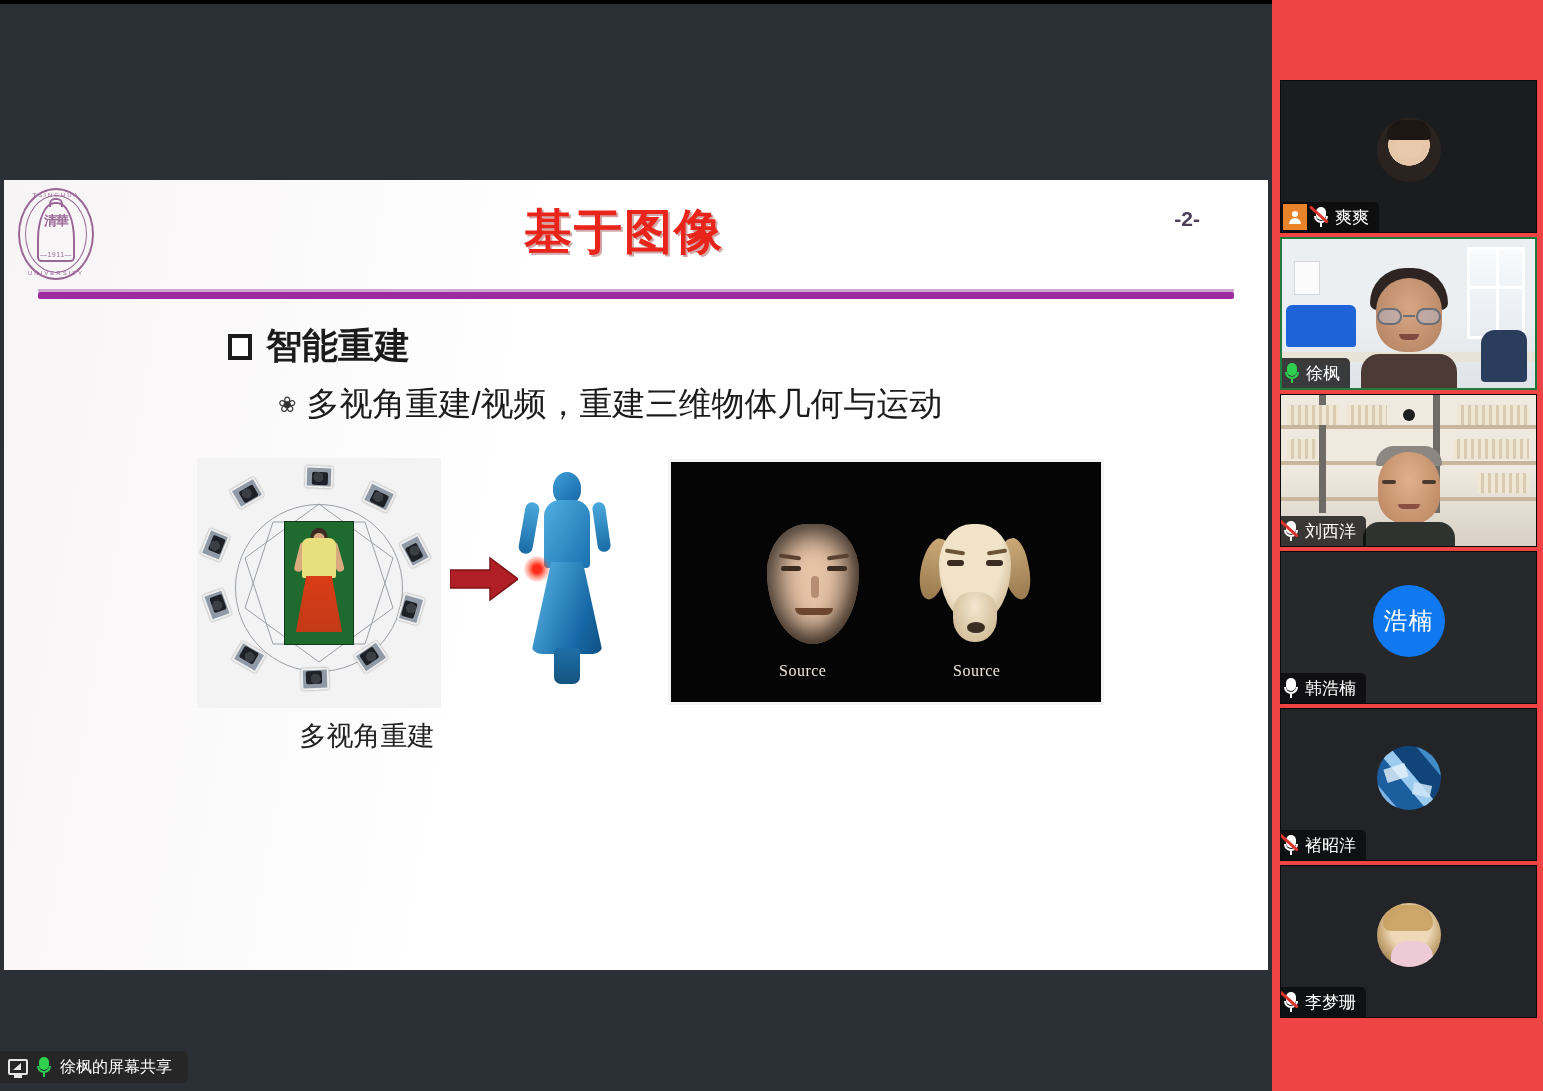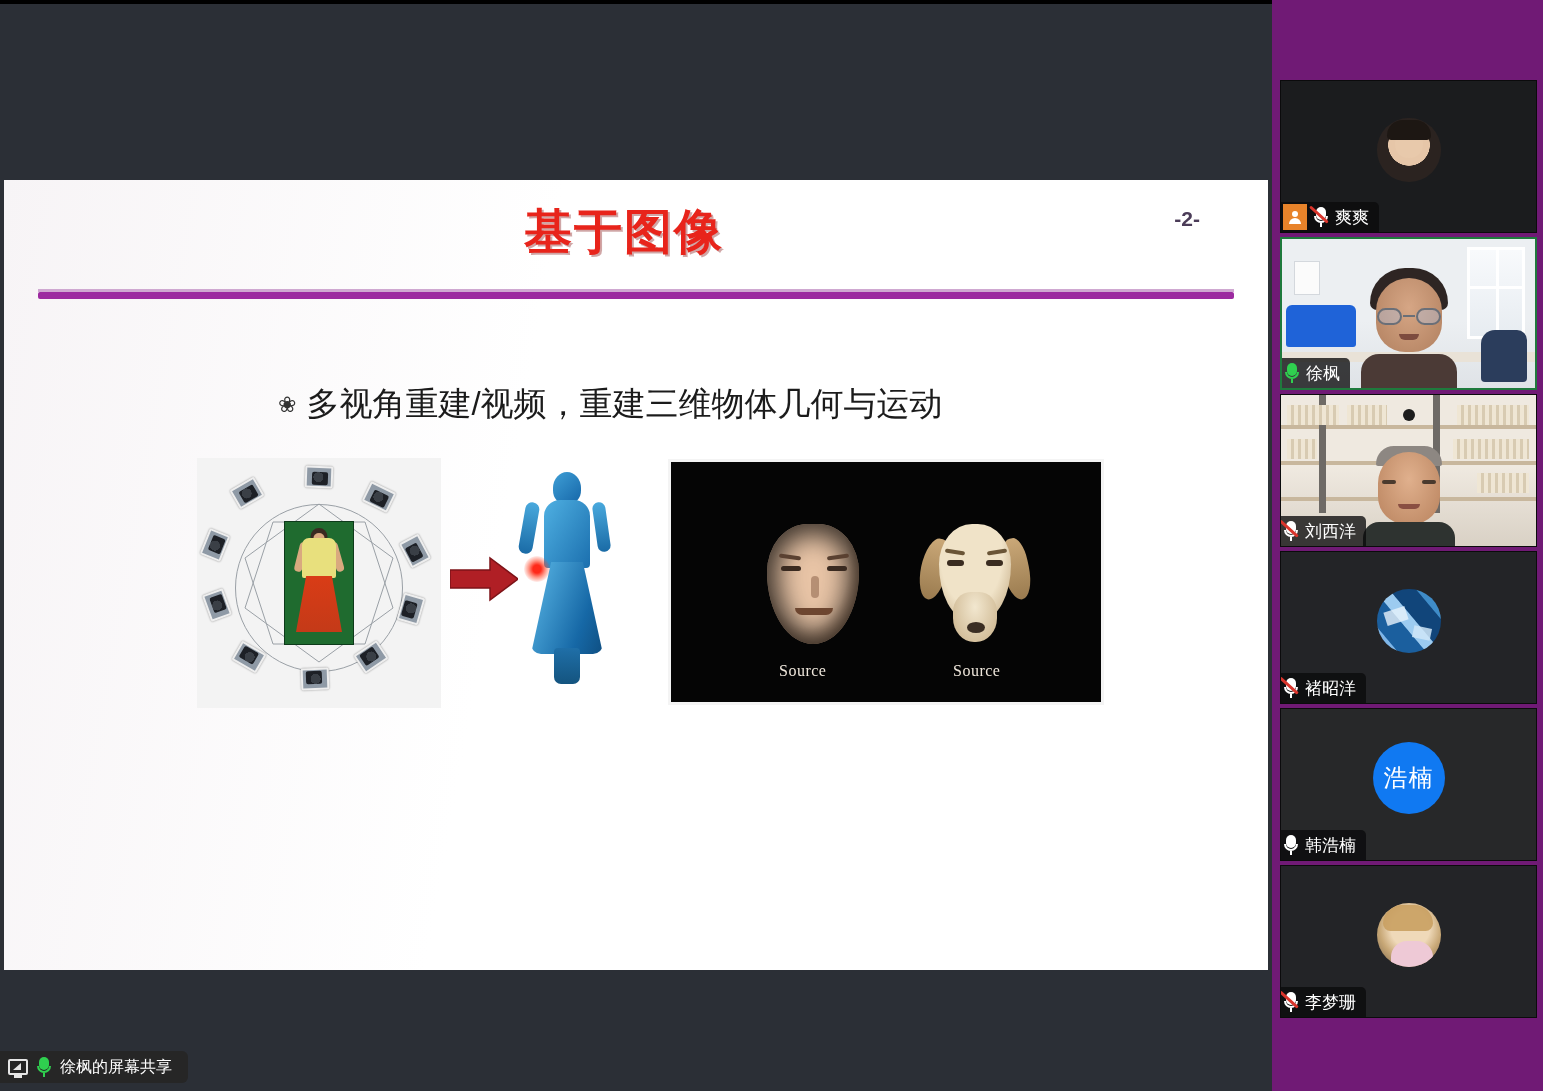--- a/index.html
+++ b/index.html
@@ -263,21 +263,21 @@
     content:""; position:absolute; left:50%; bottom:-5px; transform:translateX(-50%);
     width:8px; height:3px; background:#e6e6e6;
   }
   .ic-screen .ar{
     position:absolute; left:3px; top:2px; width:0; height:0;
     border-left:8px solid transparent; border-bottom:7px solid #e6e6e6;
   }
 
   
   #sidebar{
-    width:271px; height:1091px; background:#701a75; position:relative;
+    width:271px; height:1091px; background:#ef4444; position:relative;
     display:flex; flex-direction:column; padding-top:80px; gap:4px;
   }
   .tile{
     position:relative; width:257px; height:153px; margin:0 6px 0 8px;
     background:#232427; overflow:hidden; flex:0 0 auto;
     border:1px solid #0b0b0c;
   }
   .tile.active{ border:2px solid #1f7a3d; }
   .nameplate{
     position:absolute; left:0; bottom:0; height:30px; display:flex; align-items:center;
@@ -467,25 +467,37 @@
 <div id="app">
 
   <div id="stage">
     <div id="stage-topbar"></div>
     <div id="stage-bottombar"></div>
 
     <div id="slide">
       <div class="slide-inner"></div>
     </div>
 
+    <div class="seal">
+      <div class="ring"></div>
+      <div class="arc-top">TSINGHUA</div>
+      <div class="bell"></div>
+      <div class="hanzi">清華</div>
+      <div class="year">—1911—</div>
+      <div class="arc-bottom">UNIVERSITY</div>
+    </div>
 
     <div class="slide-title">基于图像</div>
     <div class="slide-pageno">-2-</div>
     <div class="slide-rule"></div>
 
+    <div class="b1">
+      <span class="sq"></span>
+      <span>智能重建</span>
+    </div>
 
     <div class="b2">
       <span class="flower">❀</span>
       <span>多视角重建/视频，重建三维物体几何与运动</span>
     </div>
 
     <div class="figL">
       <div class="rig-circle"></div>
       <svg class="rig-poly" viewBox="0 0 244 250">
         <polygon points="122,46 196,100 168,186 76,186 48,100" fill="none" stroke="#9aa0a6" stroke-width="1"></polygon>
@@ -518,20 +530,21 @@
     <div class="mesh">
       <div class="m-arm-l"></div>
         <div class="m-arm-r"></div>
       <div class="m-head"></div>
         <div class="m-body"></div>
       <div class="m-skirt"></div>
         <div class="m-legs"></div>
       <div class="glow"></div>
     </div>
 
+    <div class="capL">多视角重建</div>
 
     <div class="figR">
       <div class="faceHuman">
         <span class="brow l"></span>
           <span class="brow r"></span>
         <span class="eye l"></span>
           <span class="eye r"></span>
         <span class="nose"></span>
           <span class="mouth"></span>
       </div>
@@ -639,45 +652,45 @@
           <span class="cap"></span>
             <span class="arcs"></span>
             <span class="stem"></span>
             <span class="slash"></span>
         </span>
         <span>刘西洋</span>
       </div>
     </div>
 
     <div class="tile">
+      <div class="vbg" style="background:#272829;"></div>
+      <div class="av-circle av-initials">
+        <span>浩楠</span>
+      </div>
+      <div class="nameplate">
+        <span class="mic">
+          <span class="cap"></span>
+            <span class="arcs"></span>
+            <span class="stem"></span>
+        </span>
+        <span>韩浩楠</span>
+      </div>
+    </div>
+
+    <div class="tile">
       <div class="vbg" style="background:#232427;"></div>
       <div class="av-circle av-abstract"></div>
       <div class="nameplate">
         <span class="mic muted">
           <span class="cap"></span>
             <span class="arcs"></span>
             <span class="stem"></span>
             <span class="slash"></span>
         </span>
         <span>褚昭洋</span>
-      </div>
-    </div>
-
-    <div class="tile">
-      <div class="vbg" style="background:#272829;"></div>
-      <div class="av-circle av-initials">
-        <span>浩楠</span>
-      </div>
-      <div class="nameplate">
-        <span class="mic">
-          <span class="cap"></span>
-            <span class="arcs"></span>
-            <span class="stem"></span>
-        </span>
-        <span>韩浩楠</span>
       </div>
     </div>
 
     <div class="tile">
       <div class="vbg" style="background:#232427;"></div>
       <div class="av-circle av-kid"></div>
       <div class="nameplate">
         <span class="mic muted">
           <span class="cap"></span>
             <span class="arcs"></span>

